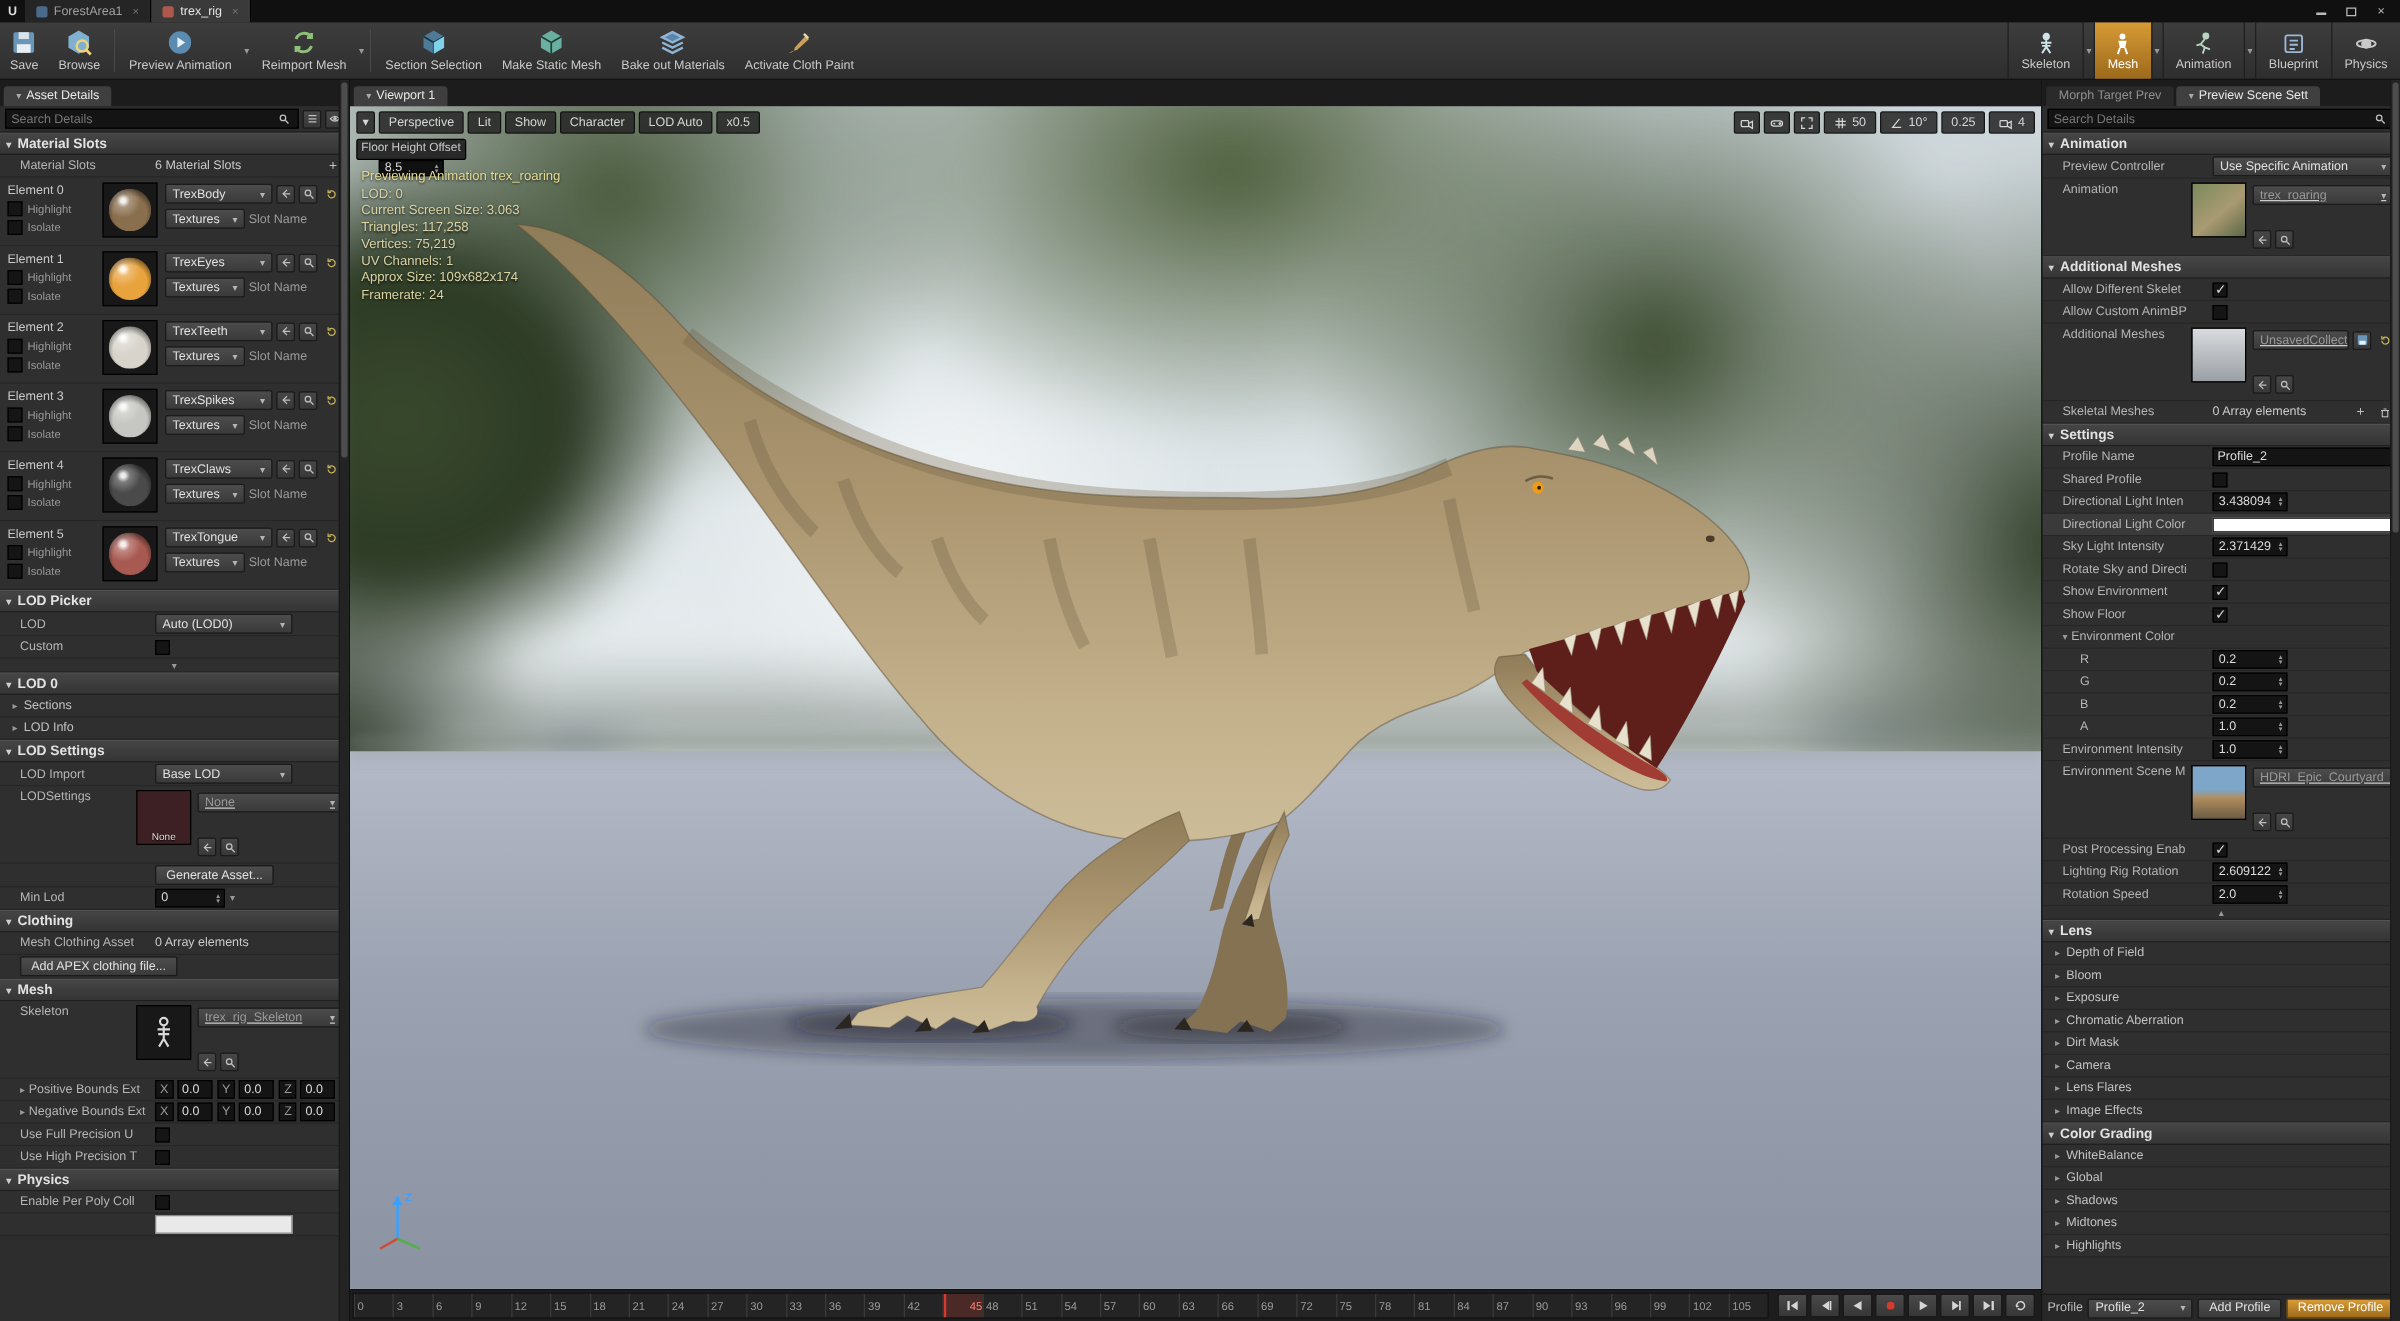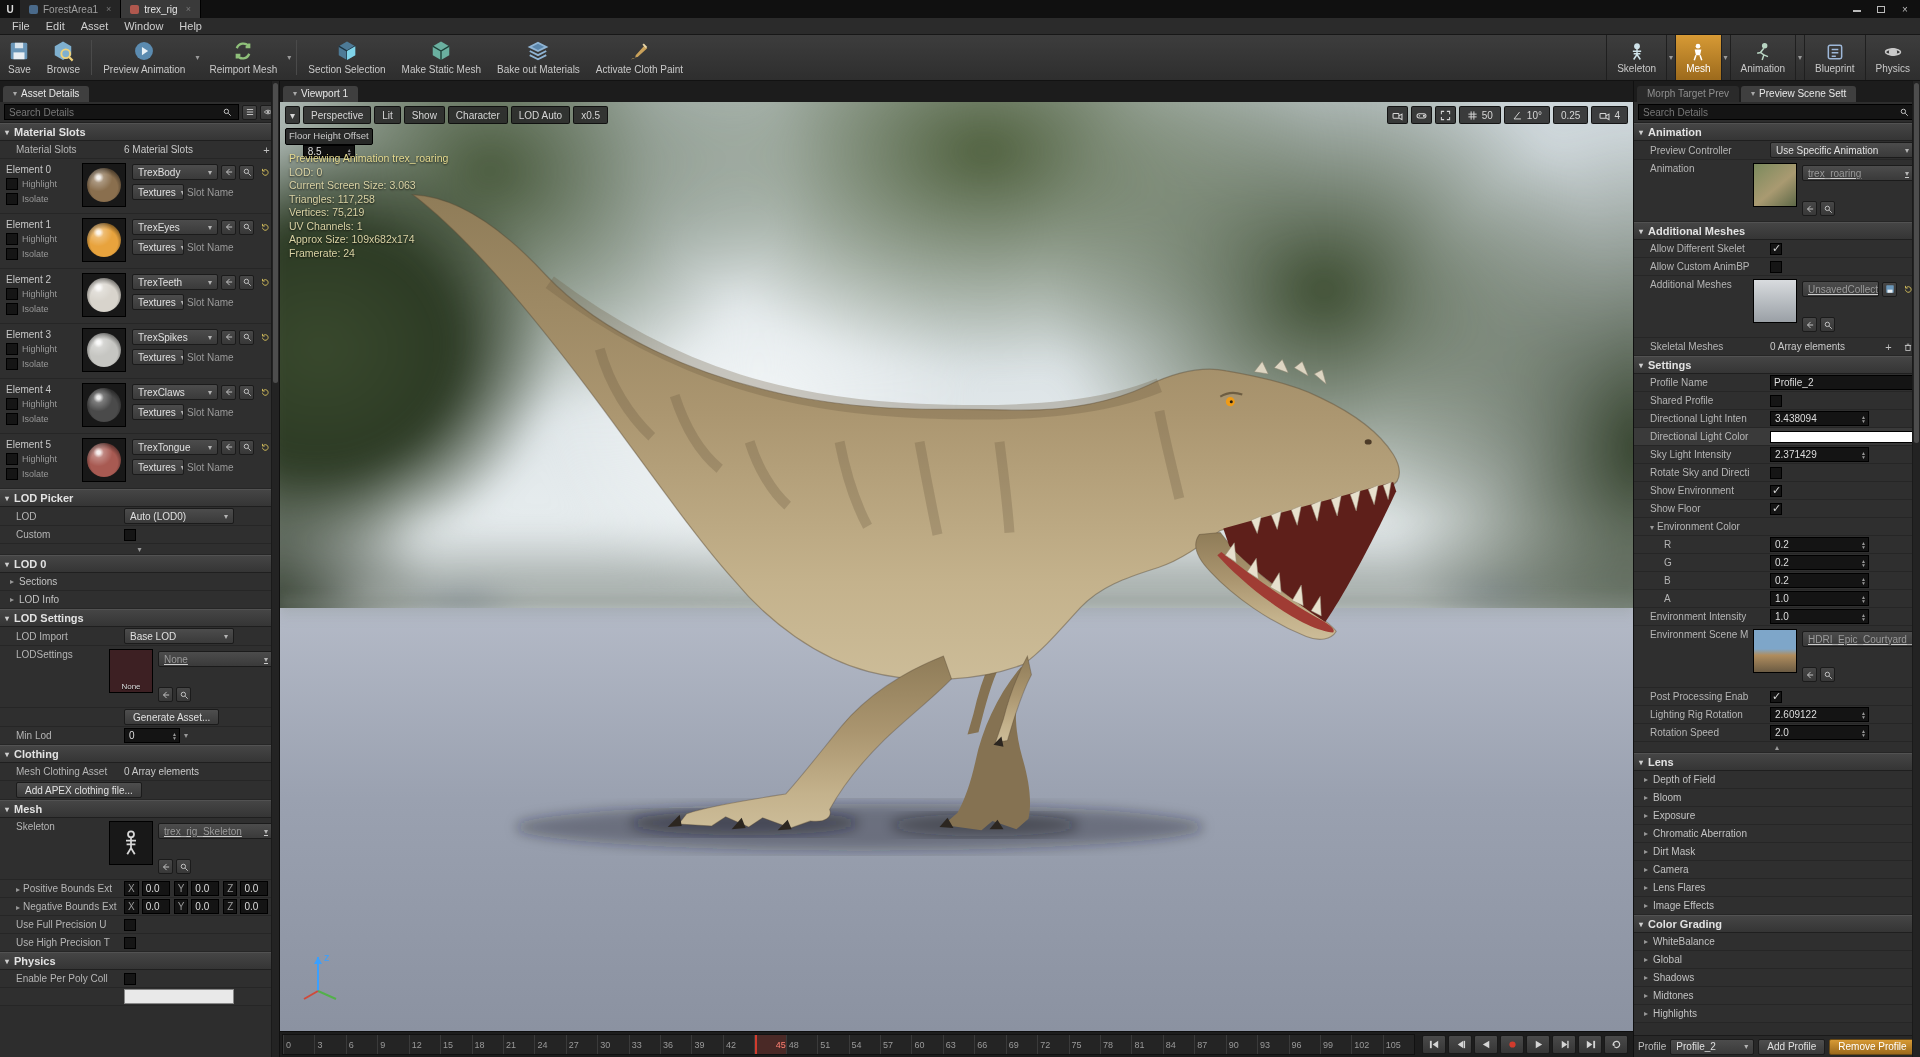--- a/index.html
+++ b/index.html
@@ -62,21 +62,21 @@
   .prop-row{display:flex;align-items:center;min-height:18px;padding:1px 5px 1px 16px;background:#2f2f2f;border-bottom:1px solid #262626;gap:4px;}
   .prop-label{width:104px;flex:none;color:#b5b5b5;font-size:10px;white-space:nowrap;overflow:hidden;text-overflow:clip;}
   .right-panel .prop-label{width:116px;}
   .prop-label .tri{font-size:8px;color:#999;margin-right:3px;}
   .prop-val{color:#c9c9c9;font-size:10px;}
 
   .dd{background:linear-gradient(#4c4c4c,#3a3a3a);border:1px solid #1b1b1b;border-radius:2px;height:16px;display:flex;align-items:center;gap:5px;padding:0 5px;color:#e0e0e0;font-size:10px;white-space:nowrap;overflow:hidden;}
   .dd .dd-caret{margin-left:auto;font-size:8px;color:#b5b5b5;}
   .dd.dim{color:#9a9a9a;}
   .inputbox{background:#141414;border:1px solid #000;height:15px;display:flex;align-items:center;padding:0 3px;color:#ddd;font-size:10px;}
-  .spinf{background:#141414;border:1px solid #000;height:15px;display:flex;align-items:center;padding:0 1px 0 4px;color:#ddd;font-size:10px;width:99px;}
+  .spinf{background:#141414;border:1px solid #000;height:15px;display:flex;align-items:center;padding:0 1px 0 4px;color:#ddd;font-size:10px;width:60px;}
   .spinf .sv{flex:1;}
   .spins{display:flex;flex-direction:column;line-height:4px;font-size:5px;color:#999;padding:0 1px;}
   .cb{width:12px;height:12px;background:#151515;border:1px solid #000;position:relative;flex:none;}
   .cb.checked::after{content:"✓";position:absolute;left:1px;top:-2px;color:#d8d8d8;font-size:11px;}
   .cb-row{display:flex;align-items:center;gap:4px;color:#989898;font-size:9px;}
 
   .btn{background:linear-gradient(#4e4e4e,#3a3a3a);border:1px solid #1b1b1b;border-radius:2px;height:16px;display:inline-flex;align-items:center;padding:0 8px;color:#e0e0e0;font-size:10px;white-space:nowrap;}
   .btn.orange{background:linear-gradient(#d79a35,#9c6a1c);color:#fff;border-color:#6b4a14;}
 
   .thumb{width:44px;height:44px;background:#181818;border:1px solid #000;flex:none;display:flex;align-items:center;justify-content:center;position:relative;overflow:hidden;}
@@ -84,21 +84,21 @@
   .thumb-label{position:absolute;bottom:1px;left:0;right:0;text-align:center;font-size:8px;color:#ddd;text-shadow:0 1px 1px #000;}
 
   
   .mat-el{display:flex;gap:6px;padding:4px 4px 6px 6px;background:#2f2f2f;border-bottom:1px solid #262626;}
   .mat-left{width:70px;flex:none;display:flex;flex-direction:column;gap:3px;padding-top:1px;}
   .mat-el-label{color:#c8c8c8;font-size:10px;}
   .mat-right{flex:1;min-width:0;display:flex;flex-direction:column;gap:4px;padding-top:1px;}
   .hrow{display:flex;align-items:center;gap:3px;}
   .dd.grow{flex:1;min-width:0;}
   .dd.w84{width:86px;flex:none;justify-content:center;}
-  .dd.w64{width:52px;flex:none;}
+  .dd.w64{width:64px;flex:none;}
   .slot-name{color:#9a9a9a;font-size:10px;}
 
   .center-caret{display:flex;justify-content:center;align-items:center;height:11px;background:#2f2f2f;border-bottom:1px solid #262626;color:#9a9a9a;font-size:8px;}
 
   .exp-row{display:flex;align-items:center;gap:5px;min-height:18px;padding:0 5px 0 10px;background:#2f2f2f;border-bottom:1px solid #262626;color:#c2c2c2;font-size:10px;}
   .exp-row .tri{font-size:8px;color:#999;}
 
   .vscroll{position:absolute;top:0;bottom:0;right:0;width:8px;background:#232323;border-left:1px solid #1a1a1a;}
   .vscroll .vthumb{position:absolute;left:1px;right:1px;border-radius:3px;background:#4d4d4d;}
 
@@ -177,27 +177,20 @@
       <span class="win-btn">
           <span class="minbox"></span>
         </span>
       <span class="win-btn">
           <span class="maxbox"></span>
         </span>
       <span class="win-btn">×</span>
     </div>
   </div>
 
-  <div class="menubar">
-    <span class="menu-item">File</span>
-    <span class="menu-item">Edit</span>
-    <span class="menu-item">Asset</span>
-    <span class="menu-item">Window</span>
-    <span class="menu-item">Help</span>
-  </div>
 
   <div class="toolbar">
     <div class="tb-btn">
       <svg viewBox="0 0 16 16">
           <rect x="2" y="2" width="12" height="12" rx="1" fill="#6a96b8"></rect>
           <rect x="5" y="2" width="6" height="4" fill="#d9e4ec"></rect>
           <rect x="4" y="9" width="8" height="5" fill="#e8eef3"></rect>
         </svg>
       <span>Save</span>
     </div>

